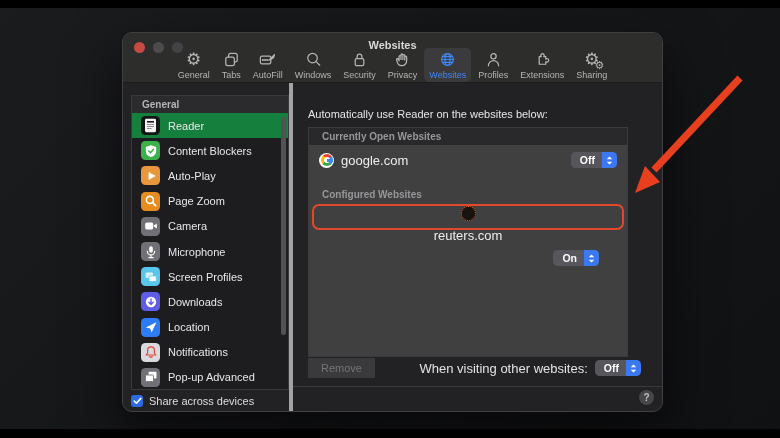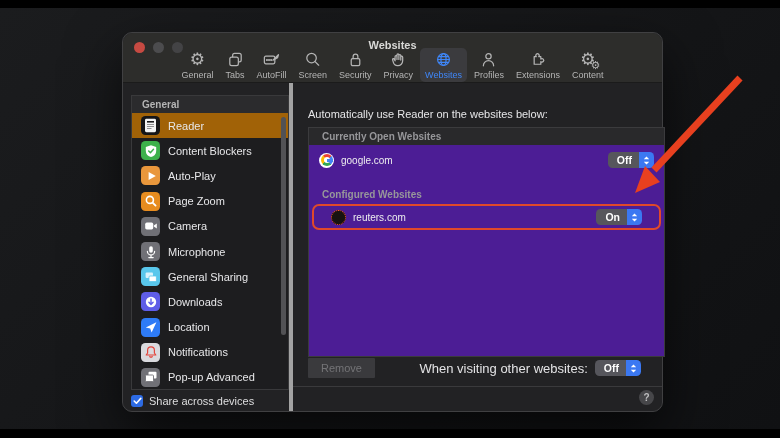--- a/index.html
+++ b/index.html
@@ -41,44 +41,44 @@
   
   .content { position:absolute; left:0; right:0; top:50px; bottom:0;
     background:#222224; border-radius:0 0 10px 10px; }
 
   
   .sidebar-box { position:absolute; left:8px; top:12px; width:158px; height:295px;
     background:#1d1d1f; border:1px solid #39393b; overflow:hidden; }
   .sb-header { height:17px; line-height:17px; background:#2b2b2d; color:#b5b5b5;
     font-size:10px; font-weight:700; padding-left:10px; }
   .sb-item { height:25.2px; display:flex; align-items:center; gap:8px; padding-left:9px; }
-  .sb-item.selected { background:#a16207; }
+  .sb-item.selected { background:#15803d; }
   .sb-item .label { font-size:11px; color:#e7e7e9; }
   .si { width:19px; height:19px; border-radius:4.5px; flex:none;
     display:flex; align-items:center; justify-content:center; }
   .sb-scroll { position:absolute; right:2px; top:21px; width:5px; height:218px;
     border-radius:2.5px; background:#525255; }
 
   .share-row { position:absolute; left:8px; top:312px; display:flex; align-items:center; gap:6px; }
   .checkbox { width:12px; height:12px; border-radius:3px; background:#2d6be4;
     display:flex; align-items:center; justify-content:center; }
   .share-row .label { font-size:11px; color:#dededf; }
 
   
   .main { position:absolute; left:166px; right:0; top:0; bottom:0; border-left:4px solid #a3a3a3; }
   .heading { position:absolute; left:15px; top:25px; font-size:11px; color:#e6e6e8; }
-  .listbox { position:absolute; left:15px; top:44px; width:357px; height:230px;
-    background:#4c1d95; border:1px solid #3b3b3d; }
+  .listbox { position:absolute; left:15px; top:44px; width:320px; height:230px;
+    background:#404040; border:1px solid #3b3b3d; }
   .lb-header { height:17px; line-height:17px; background:#29292b; color:#97979a;
     font-size:10px; font-weight:700; padding-left:13px; }
   .lb-header.plain { background:transparent; margin-top:12px; height:15px; line-height:15px; }
   .site-row { height:30px; display:flex; align-items:center; gap:7px; padding:0 10px; }
-  .site-row .site { font-size:10px; color:#ededef; }
+  .site-row .site { font-size:13px; color:#ededef; }
   .hl-ring { margin:2px 3px 0 3px; border:2px solid #e0492a; border-radius:7px; }
-  .hl-ring .site-row { height:22px; padding:0 17px; }
+  .hl-ring .site-row { height:22px; padding:0 23px;flex-direction:column; }
 
   .favicon { width:15px; height:15px; flex:none; position:relative; border-radius:50%; }
   .g-fav { background:#fff; }
   .g-ring { position:absolute; inset:1.5px; border-radius:50%;
     background:conic-gradient(from -40deg,#ea4335 0 90deg,#4285f4 0 180deg,#34a853 0 270deg,#fbbc05 0 360deg); }
   .g-hole { position:absolute; inset:4.5px; border-radius:50%; background:#fff; }
   .g-bar { position:absolute; right:1.5px; top:6.5px; width:5.5px; height:2.5px; background:#4285f4; }
   .r-fav { background:#171310; border:1.5px dotted #ff5a1f; }
 
   .dd { display:inline-flex; height:16px; border-radius:4.5px; overflow:hidden; flex:none; }
@@ -144,21 +144,21 @@
           </span>
           <span class="tlabel">AutoFill</span>
         </div>
         <div class="tab">
           <span class="ticon">
             <svg width="19" height="19" viewBox="0 0 20 20">
                 <circle cx="9" cy="8.5" r="5"></circle>
                 <path d="M12.7 12.2 L16.5 16"></path>
               </svg>
           </span>
-          <span class="tlabel">Screen</span>
+          <span class="tlabel">Windows</span>
         </div>
         <div class="tab">
           <span class="ticon">
             <svg width="19" height="19" viewBox="0 0 20 20">
                 <rect x="5.5" y="9" width="9" height="7.5" rx="1.5"></rect>
                 <path d="M7.5 9 V6.8 a2.5 2.5 0 0 1 5 0 V9"></path>
               </svg>
           </span>
           <span class="tlabel">Security</span>
         </div>
@@ -194,21 +194,21 @@
             <svg width="19" height="19" viewBox="0 0 20 20">
                 <path d="M6.5 7 h2.2 a1.8 1.8 0 1 1 2.6 0 h2.2 v2.6 a1.8 1.8 0 1 1 0 2.6 v2.8 h-7 Z"></path>
               </svg>
           </span>
           <span class="tlabel">Extensions</span>
         </div>
         <div class="tab">
           <span class="ticon">
             <span class="gchar-wrap"><span class="gchar">⚙</span><span class="gchar small">⚙</span></span>
           </span>
-          <span class="tlabel">Content</span>
+          <span class="tlabel">Sharing</span>
         </div>
       </div>
     </div>
 
     <div class="content">
 
       <div class="sidebar-box">
         <div class="sb-header">General</div>
 
         <div class="sb-item selected">
@@ -274,21 +274,21 @@
           <span class="label">Microphone</span>
         </div>
 
         <div class="sb-item">
           <span class="si" style="background:#59c7ec">
             <svg width="14" height="14" viewBox="0 0 14 14">
                 <rect x="1.6" y="2.4" width="7.4" height="5.6" rx="1" fill="#eef9ff" opacity="0.85"></rect>
                 <rect x="5" y="6" width="7.4" height="5.6" rx="1" fill="#fff" stroke="#59c7ec" stroke-width="0.8"></rect>
               </svg>
           </span>
-          <span class="label">General Sharing</span>
+          <span class="label">Screen Profiles</span>
         </div>
 
         <div class="sb-item">
           <span class="si" style="background:#5f5de8">
             <svg width="14" height="14" viewBox="0 0 14 14">
                 <circle cx="7" cy="7" r="5.2" fill="#fff"></circle>
                 <path d="M7 4 V9.2 M4.9 7.2 L7 9.4 L9.1 7.2" stroke="#5f5de8" stroke-width="1.4" fill="none" stroke-linecap="round" stroke-linejoin="round"></path>
               </svg>
           </span>
           <span class="label">Downloads</span>

